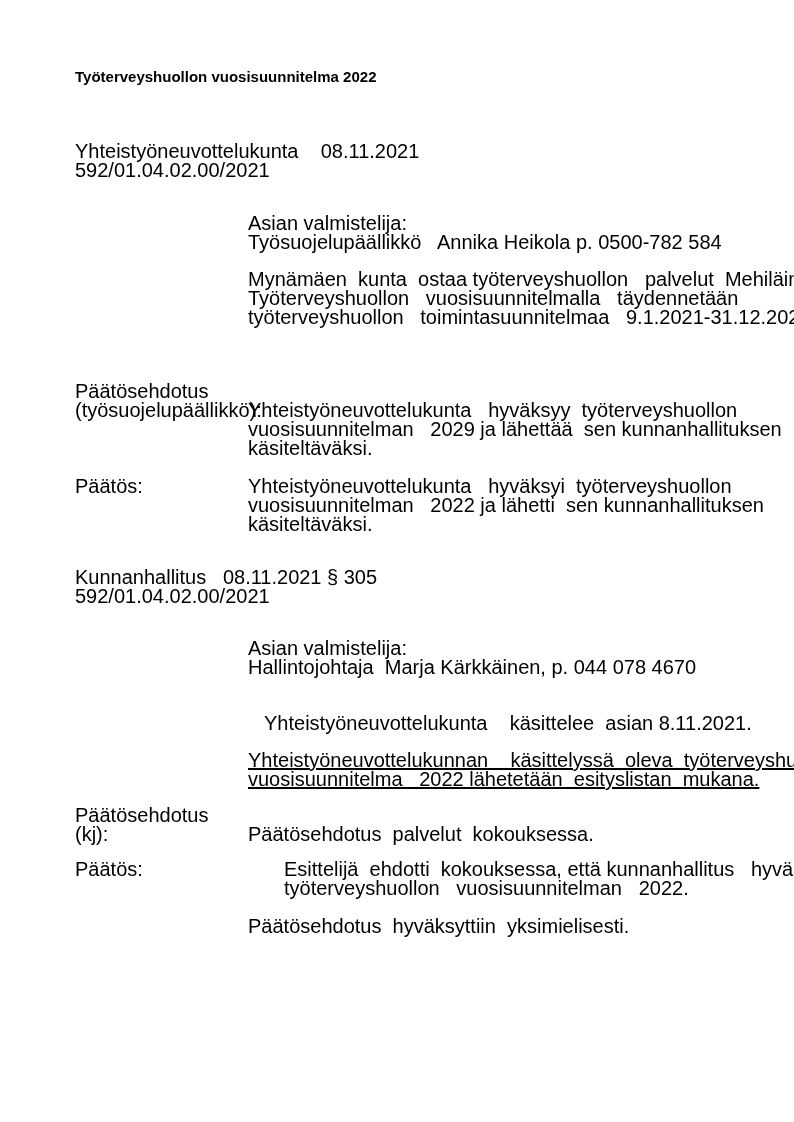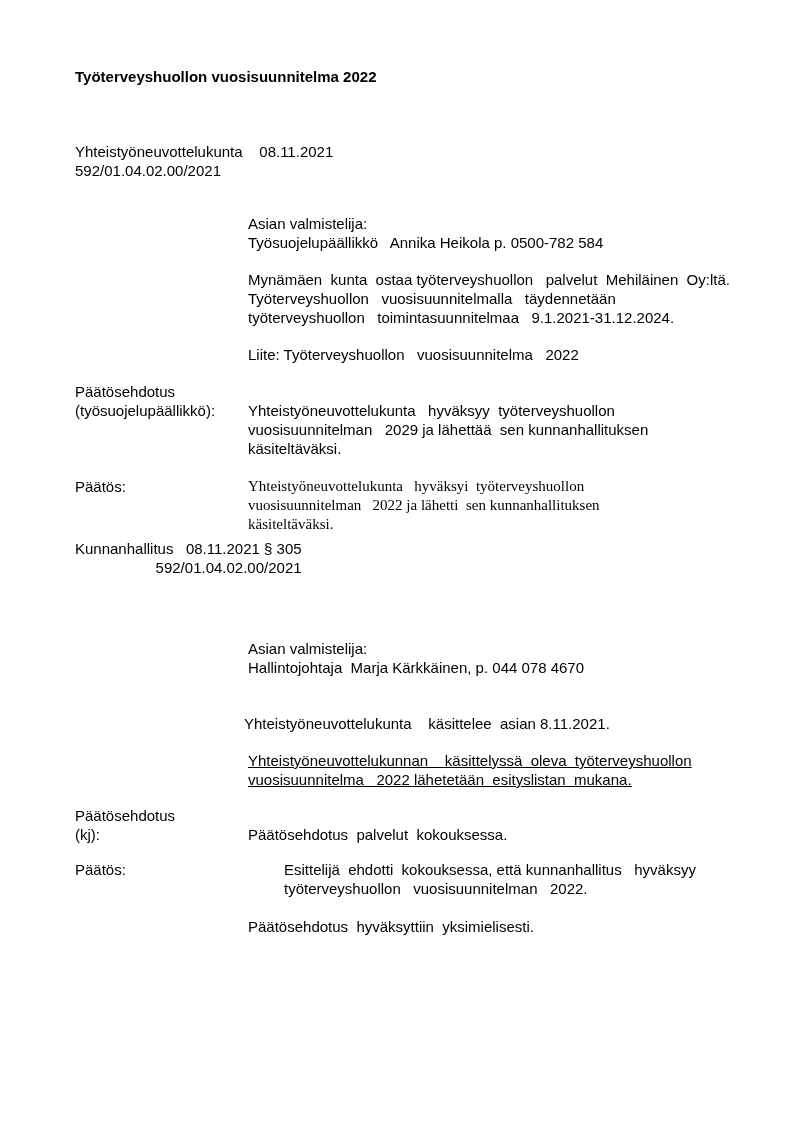--- a/index.html
+++ b/index.html
@@ -11,21 +11,21 @@
     position: relative;
     width: 794px;
     height: 1122px;
     background: #ffffff;
     font-family: "Liberation Sans", sans-serif;
     color: #000000;
     overflow: hidden;
   }
   .t {
     position: absolute;
-    font-size: 15px;
+    font-size: 20px;
     line-height: 19px;
     white-space: pre;
     color: #000000;
   }
   .title {
     font-weight: bold;
     font-size: 15px;
   }
 </style>
 </head>
@@ -38,42 +38,41 @@
   <div class="t" style="left:75px; top:142px;">Yhteistyöneuvottelukunta    08.11.2021
 592/01.04.02.00/2021</div>
 
   <div class="t" style="left:248px; top:214px;">Asian valmistelija:
 Työsuojelupäällikkö   Annika Heikola p. 0500-782 584</div>
 
   <div class="t" style="left:248px; top:270px;">Mynämäen  kunta  ostaa työterveyshuollon   palvelut  Mehiläinen  Oy:ltä.
 Työterveyshuollon   vuosisuunnitelmalla   täydennetään
 työterveyshuollon   toimintasuunnitelmaa   9.1.2021-31.12.2024.</div>
 
-  <div class="t" style="left:248px; top:345px;">Liite: Työterveyshuollon   vuosisuunnitelma   2022</div>
 
   <div class="t" style="left:75px; top:382px;">Päätösehdotus
 (työsuojelupäällikkö):</div>
 
   <div class="t" style="left:248px; top:401px;">Yhteistyöneuvottelukunta   hyväksyy  työterveyshuollon
 vuosisuunnitelman   2029 ja lähettää  sen kunnanhallituksen
 käsiteltäväksi.</div>
 
   <div class="t" style="left:75px; top:477px;">Päätös:</div>
 
-  <div class="t" style="left:248px; top:477px;font-family:Liberation Serif, serif;">Yhteistyöneuvottelukunta   hyväksyi  työterveyshuollon
+  <div class="t" style="left:248px; top:477px;">Yhteistyöneuvottelukunta   hyväksyi  työterveyshuollon
 vuosisuunnitelman   2022 ja lähetti  sen kunnanhallituksen
 käsiteltäväksi.</div>
 
-  <div class="t" style="left:75px; top:539px;text-align:right;">Kunnanhallitus   08.11.2021 § 305
+  <div class="t" style="left:75px; top:568px;">Kunnanhallitus   08.11.2021 § 305
 592/01.04.02.00/2021</div>
 
   <div class="t" style="left:248px; top:639px;">Asian valmistelija:
 Hallintojohtaja  Marja Kärkkäinen, p. 044 078 4670</div>
 
-  <div class="t" style="left:244px; top:714px;">Yhteistyöneuvottelukunta    käsittelee  asian 8.11.2021.</div>
+  <div class="t" style="left:264px; top:714px;">Yhteistyöneuvottelukunta    käsittelee  asian 8.11.2021.</div>
 
   <div class="t" style="left:248px; top:751px;text-decoration:underline;">Yhteistyöneuvottelukunnan    käsittelyssä  oleva  työterveyshuollon
 vuosisuunnitelma   2022 lähetetään  esityslistan  mukana.</div>
 
   <div class="t" style="left:75px; top:806px;">Päätösehdotus
 (kj):</div>
 
   <div class="t" style="left:248px; top:825px;">Päätösehdotus  palvelut  kokouksessa.</div>
 
   <div class="t" style="left:75px; top:860px;">Päätös:</div>

